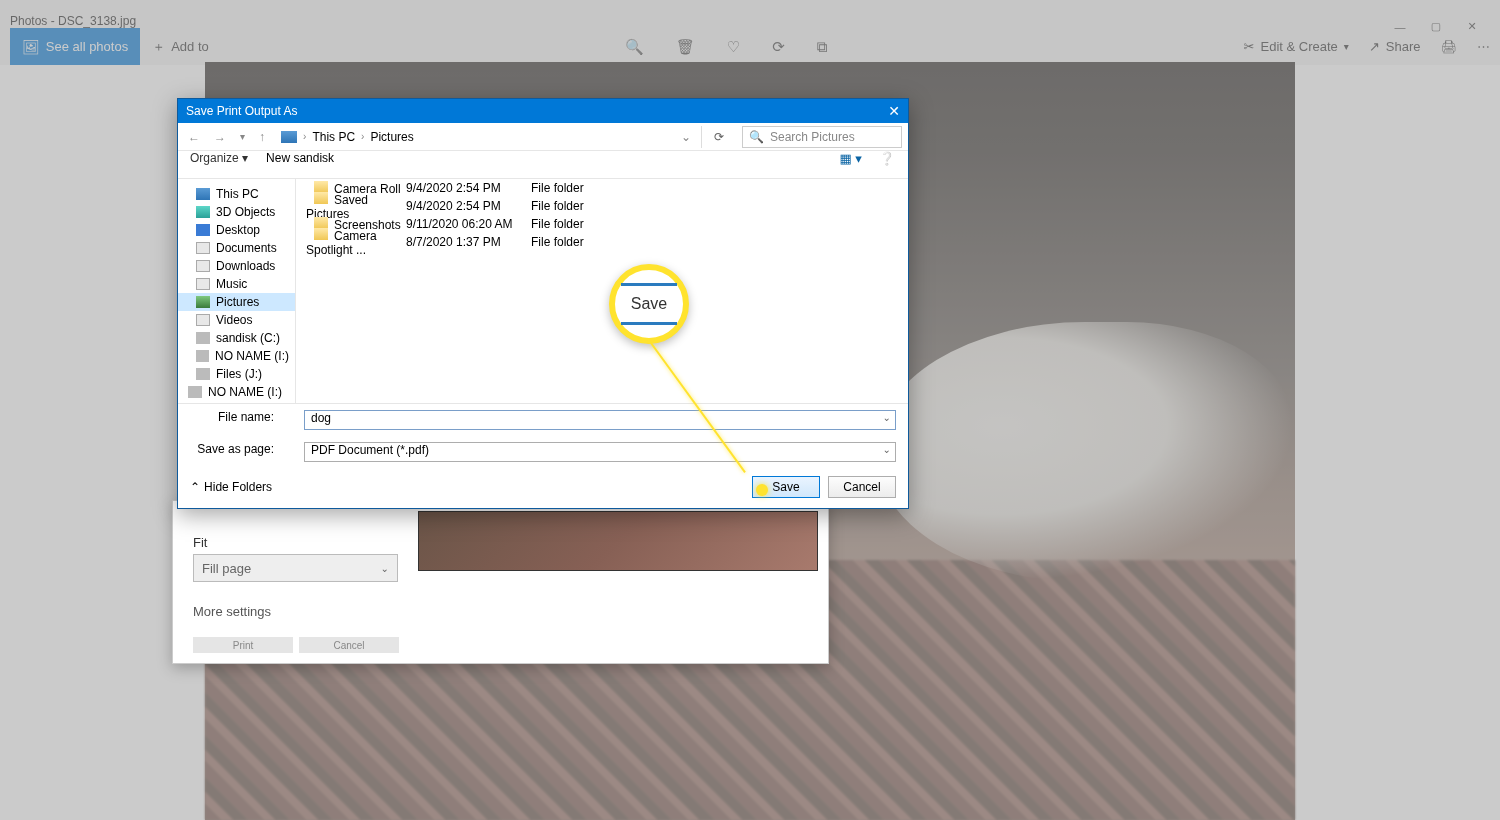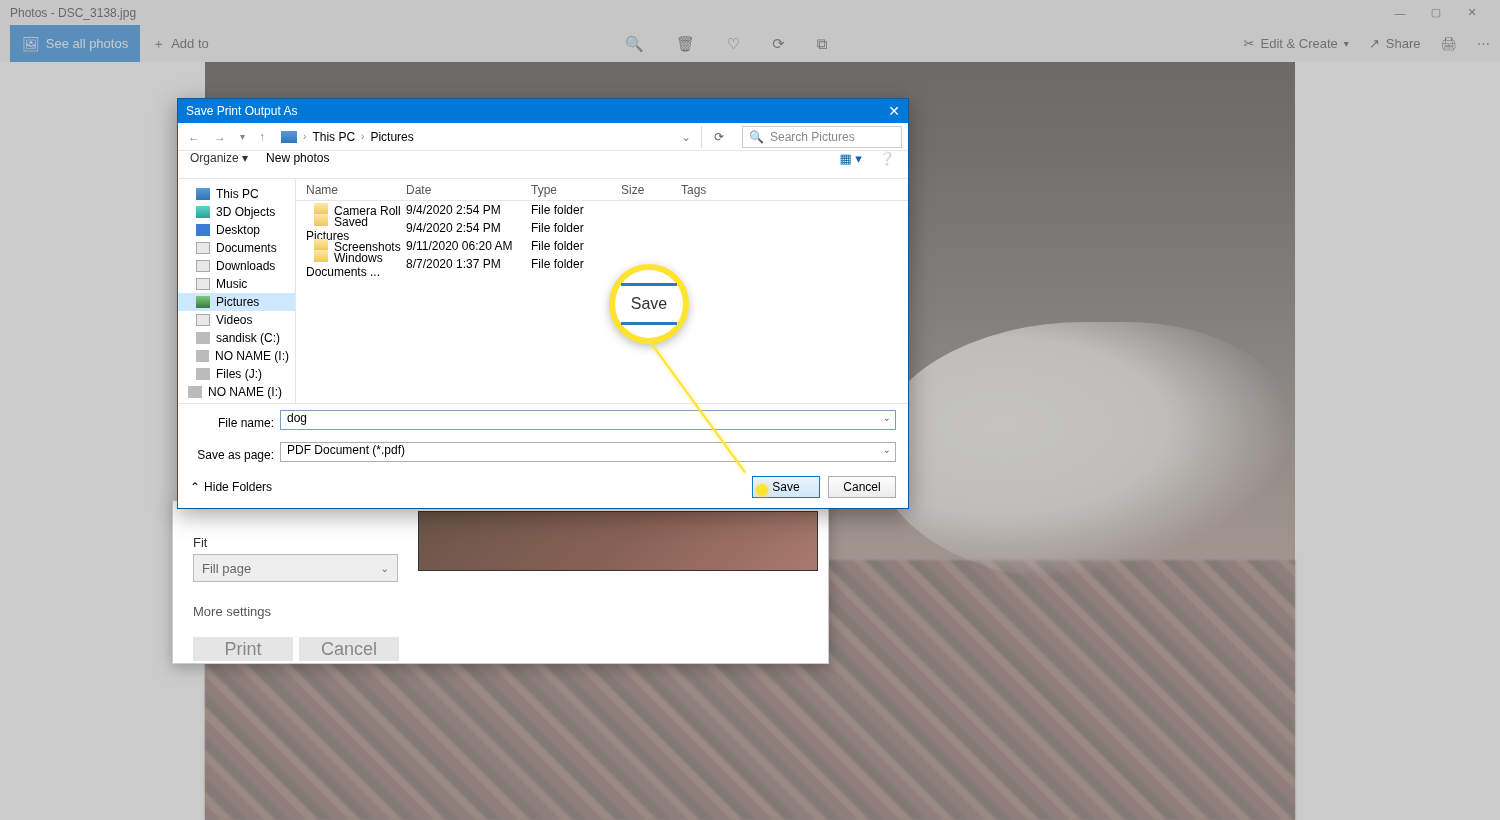--- a/index.html
+++ b/index.html
@@ -1,19 +1,19 @@
 <!DOCTYPE html>
 <html><head>
 <meta charset="utf-8">
 <style>
 * { box-sizing: border-box; margin: 0; padding: 0; font-family: "Segoe UI", Arial, sans-serif; }
 body { width: 1500px; height: 820px; background: #fff; position: relative; overflow: hidden; }
 
 
-.photos-titlebar { height: 25px; background: #f3f3f3; display: flex; align-items: center; padding: 0 10px; font-size: 12px; color: #222; }
+.photos-titlebar { height: 25px; background: #f3f3f3; display: flex; align-items: flex-start; padding: 14px 10px; font-size: 12px; color: #222; }
 .photos-titlebar .spacer { flex: 1; }
 .win-btn { width: 36px; height: 25px; display: flex; align-items: center; justify-content: center; color: #444; font-size: 11px; }
 
 
 .photos-toolbar { height: 37px; background: #f3f3f3; display: flex; align-items: center; padding: 0 10px; }
 .see-all { background: #0078d7; color: #fff; height: 37px; padding: 0 12px; display: flex; align-items: center; gap: 6px; font-size: 13px; }
 .see-all .icn { font-size: 14px; }
 .add-to { display: flex; align-items: center; gap: 6px; margin-left: 12px; font-size: 13px; color: #333; }
 .ctr-icons { flex: 1; display: flex; align-items: center; justify-content: center; gap: 32px; }
 .ctr-icons span { color: #444; font-size: 15px; }
@@ -29,21 +29,21 @@
 
 .modal-overlay { position: absolute; inset: 0; background: rgba(160,160,160,0.55); }
 
 
 .print-panel { position: absolute; left: 172px; top: 500px; width: 657px; height: 164px; background: #fff; border: 1px solid #ccc; box-shadow: 0 4px 14px rgba(0,0,0,0.25); padding: 10px 20px; }
 .print-left { width: 210px; }
 .pp-label { font-size: 13px; color: #333; margin-top: 24px; }
 .pp-select { width: 205px; height: 28px; border: 1px solid #bbb; background: #eee; margin-top: 4px; font-size: 13px; padding: 0 8px; display:flex; align-items:center; justify-content:space-between; color:#666; }
 .pp-more { font-size: 13px; color: #555; margin-top: 22px; }
 .pp-btns { display: flex; gap: 6px; margin-top: 18px; }
-.pp-btn { width: 100px; height: 24px; background: #e5e5e5; border: none; color: #888; font-size: 18px; }
+.pp-btn { width: 100px; height: 16px; background: #e5e5e5; border: none; color: #888; font-size: 10px; }
 .pp-preview { position: absolute; left: 245px; top: 10px; width: 400px; height: 60px; border: 1px solid #333; background: linear-gradient(135deg,#6b5548,#876055,#a87a6d); }
 
 
 .save-dlg { position: absolute; left: 177px; top: 98px; width: 732px; height: 411px; background: #fff; border: 1px solid #0e5a9c; box-shadow: 0 6px 22px rgba(0,0,0,0.35); display: flex; flex-direction: column; }
 .dlg-title { height: 24px; background: #0078d7; color: #fff; font-size: 12px; display: flex; align-items: center; padding: 0 8px; }
 .dlg-title .x { margin-left: auto; font-size: 14px; }
 .dlg-nav { height: 28px; display: flex; align-items: center; padding: 0 6px; gap: 6px; font-size: 12px; border-bottom: 1px solid #e6e6e6; }
 .nav-btn { color: #888; padding: 0 4px; }
 .breadcrumb { display: flex; align-items: center; gap: 6px; flex: 1; padding: 0 6px; height: 22px; }
 .breadcrumb .chev { color: #888; font-size: 10px; }
@@ -71,21 +71,21 @@
 .list { flex: 1; font-size: 12px; display:flex; flex-direction:column; }
 .list-head { display: flex; border-bottom: 1px solid #e6e6e6; height: 22px; align-items: center; color: #555; }
 .col-name { width: 110px; padding-left: 10px; }
 .col-date { width: 125px; }
 .col-type { width: 90px; }
 .col-size { width: 60px; }
 .col-tags { flex: 1; }
 .list-row { display: flex; height: 18px; align-items: center; }
 .folder-ic { width: 14px; height: 12px; background: linear-gradient(#ffe9a8,#f0c755); display: inline-block; margin-right: 6px; margin-left: 8px; }
 .dlg-bottom { border-top: 1px solid #e6e6e6; padding: 6px 12px 10px; }
-.field-row { display: flex; align-items: flex-end; margin-bottom: 12px; }
+.field-row { display: flex; align-items: flex-start; margin-bottom: 12px; gap: 24px; }
 .field-label { width: 90px; text-align: right; font-size: 12px; padding-right: 6px; }
 .field-input { flex: 1; height: 20px; border: 1px solid #7a9ec9; background: #fff; font-size: 12px; padding: 0 6px; position: relative; }
 .field-input .dd { position:absolute; right:4px; top:1px; color:#666; font-size:10px; }
 .dlg-footer { display: flex; align-items: center; margin-top: 14px; }
 .hide-folders { font-size: 12px; display: flex; align-items: center; gap: 4px; }
 .dlg-btn { width: 68px; height: 22px; font-size: 12px; border: 1px solid #adadad; background: linear-gradient(#fdfdfd,#ececec); margin-left: 8px; }
 .dlg-btn.primary { border: 1px solid #0078d7; background: linear-gradient(#eaf4ff,#d0e7fb); }
 
 
 .magnifier { position: absolute; left: 609px; top: 264px; width: 80px; height: 80px; }
@@ -189,21 +189,21 @@
     <span class="bc-drop">⌄</span>
     <span class="sep"></span>
     <span class="ref-btn">⟳</span>
     <div class="searchbox">
       <span>🔍</span>
       <span>Search Pictures</span>
     </div>
   </div>
   <div class="dlg-tools">
     <span class="organize"><span>Organize</span> ▾</span>
-    <span>New photos</span>
+    <span>New sandisk</span>
     <span class="spacer"></span>
     <span class="view-ic">▦ ▾</span>
     <span class="help-ic">❔</span>
   </div>
   <div class="dlg-body">
     <div class="tree">
       <div class="tree-item">
           <span class="ic ic-pc"></span>
           <span>This PC</span>
         </div>
@@ -246,44 +246,37 @@
       <div class="tree-item">
           <span class="ic ic-drv"></span>
           <span>Files (J:)</span>
         </div>
       <div class="tree-item" style="padding-left:10px;">
           <span class="ic ic-drv"></span>
           <span>NO NAME (I:)</span>
         </div>
     </div>
     <div class="list">
-      <div class="list-head">
-        <div class="col-name">Name</div>
-        <div class="col-date">Date</div>
-        <div class="col-type">Type</div>
-        <div class="col-size">Size</div>
-        <div class="col-tags">Tags</div>
-      </div>
       <div class="list-row">
           <div class="col-name"><span class="folder-ic"></span><span>Camera Roll</span></div>
           <div class="col-date">9/4/2020 2:54 PM</div>
           <div class="col-type">File folder</div>
         </div>
       <div class="list-row">
           <div class="col-name"><span class="folder-ic"></span><span>Saved Pictures</span></div>
           <div class="col-date">9/4/2020 2:54 PM</div>
           <div class="col-type">File folder</div>
         </div>
       <div class="list-row">
           <div class="col-name"><span class="folder-ic"></span><span>Screenshots</span></div>
           <div class="col-date">9/11/2020 06:20 AM</div>
           <div class="col-type">File folder</div>
         </div>
       <div class="list-row">
-          <div class="col-name"><span class="folder-ic"></span><span>Windows Documents ...</span></div>
+          <div class="col-name"><span class="folder-ic"></span><span>Camera Spotlight ...</span></div>
           <div class="col-date">8/7/2020 1:37 PM</div>
           <div class="col-type">File folder</div>
         </div>
     </div>
   </div>
   <div class="dlg-bottom">
     <div class="field-row">
       <div class="field-label">File name:</div>
       <div class="field-input"><span>dog</span><span class="dd">⌄</span></div>
     </div>

